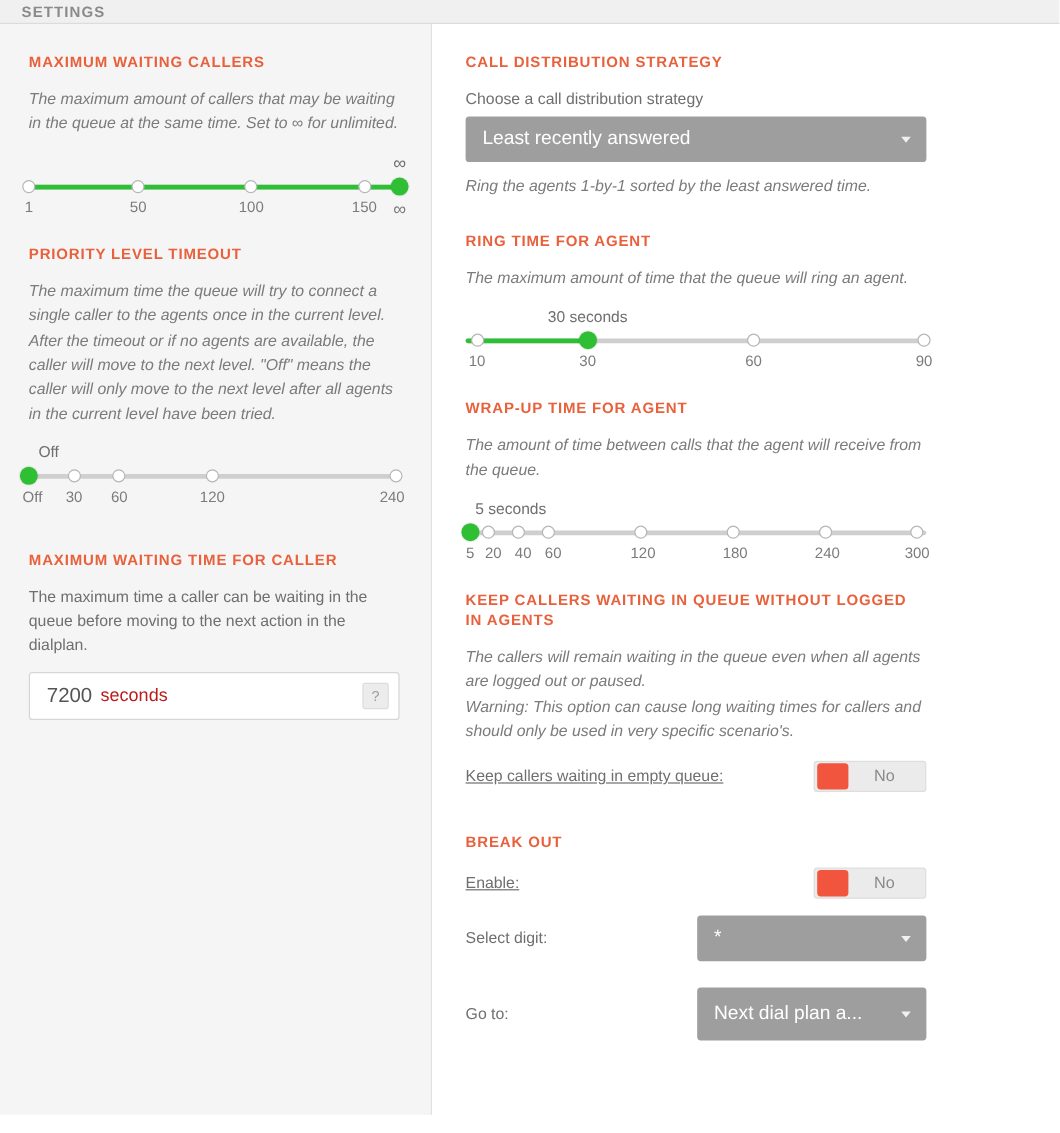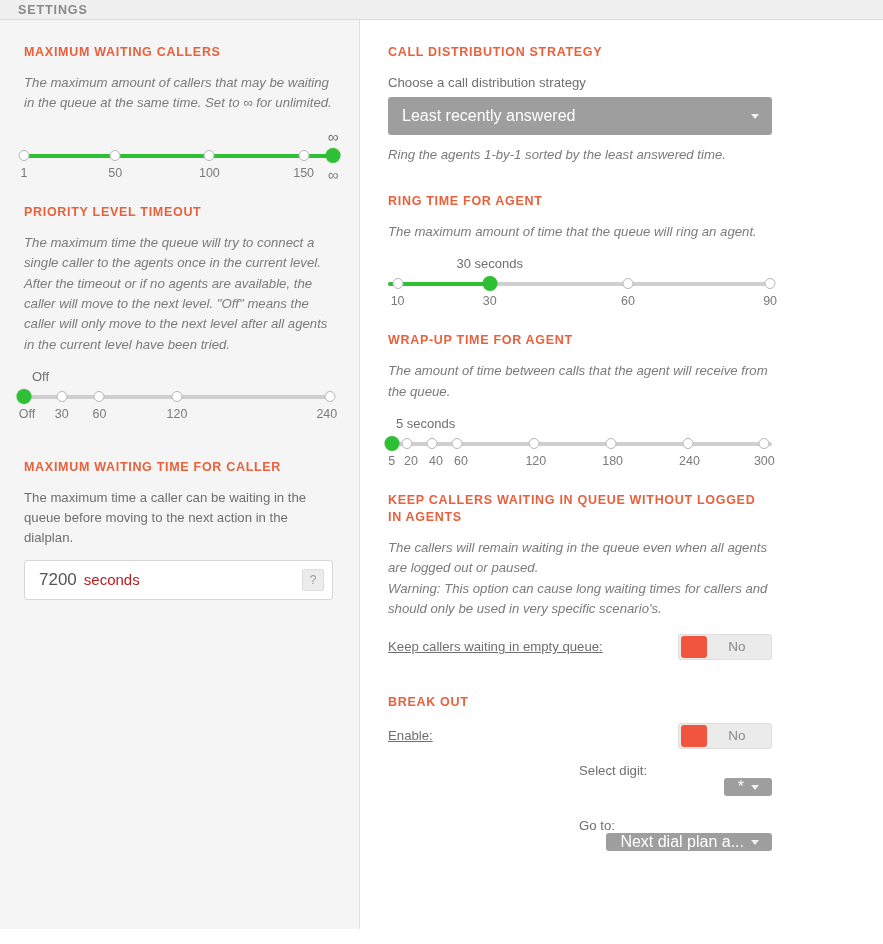--- a/index.html
+++ b/index.html
@@ -187,21 +187,21 @@
   }
   .toggle .tg-text {
     flex: 1; text-align: center;
     font-size: 13.5px; color: #8a8a8a;
     padding-right: 4px;
   }
   .mt28 { margin-top: 28px; }
   .mt34 { margin-top: 34px; }
   .mt20 { margin-top: 20px; }
 
-  .sel-row { display: flex; align-items: flex-end; margin-top: 14px; flex-direction: column; }
+  .sel-row { display: flex; align-items: center; margin-top: 14px; }
   .sel-row .sr-label { width: 193px; color: #6f6f6f; font-size: 13.2px; }
   .sel-row .select { flex: 1; margin-top: 0; }
 </style>
 </head>
 <body>
 
 <div class="page">
 
   <div class="header">
     <div class="header-title">SETTINGS</div>

